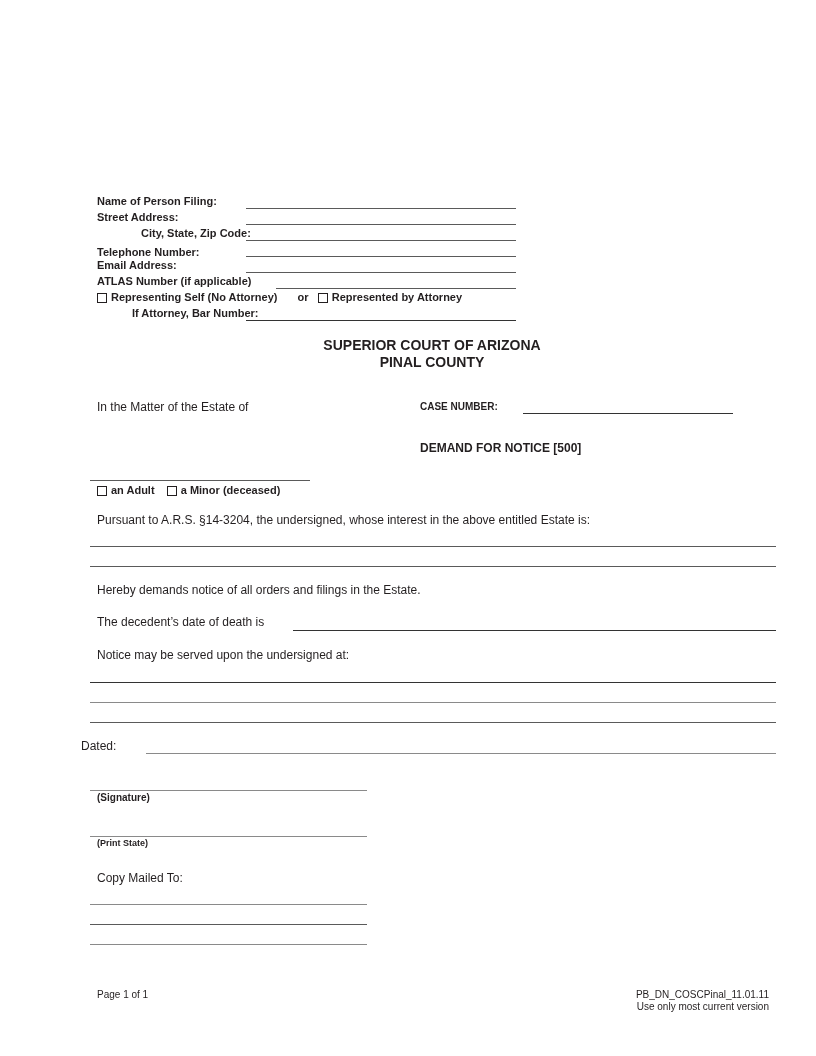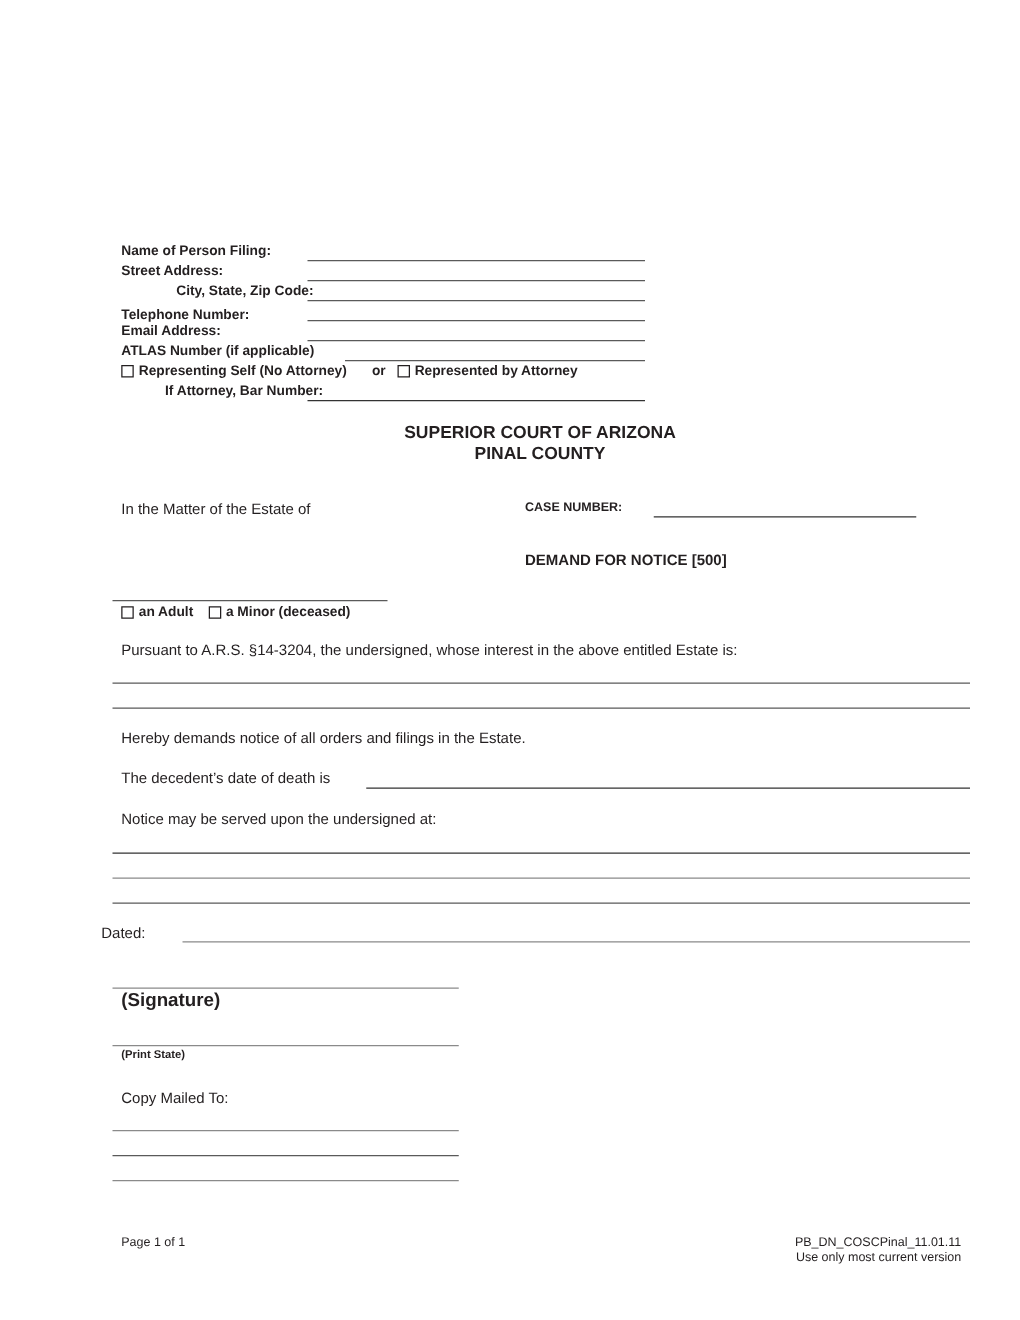--- a/index.html
+++ b/index.html
@@ -75,21 +75,21 @@
 
 <div class="abs body-text" style="left:97px;top:648px;">Notice may be served upon the undersigned at:</div>
 <div class="line" style="left:90px;top:682px;width:686px;border-top-color:#333;"></div>
 <div class="line thin" style="left:90px;top:702px;width:686px;"></div>
 <div class="line" style="left:90px;top:722px;width:686px;"></div>
 
 <div class="abs body-text" style="left:81px;top:739px;">Dated:</div>
 <div class="line thin" style="left:146px;top:753px;width:630px;"></div>
 
 <div class="line thin" style="left:90px;top:790px;width:277px;"></div>
-<div class="abs" style="left:97px;top:792px;font-size:15px;font-weight:bold;">(Signature)</div>
+<div class="abs" style="left:97px;top:792px;font-size:10px;font-weight:bold;">(Signature)</div>
 
 <div class="line thin" style="left:90px;top:836px;width:277px;"></div>
 <div class="abs" style="left:97px;top:838px;font-size:9px;font-weight:bold;">(Print State)</div>
 
 <div class="abs body-text" style="left:97px;top:871px;">Copy Mailed To:</div>
 <div class="line thin" style="left:90px;top:904px;width:277px;"></div>
 <div class="line" style="left:90px;top:924px;width:277px;"></div>
 <div class="line thin" style="left:90px;top:944px;width:277px;"></div>
 
 <div class="abs footer" style="left:97px;top:989px;">Page 1 of 1</div>

